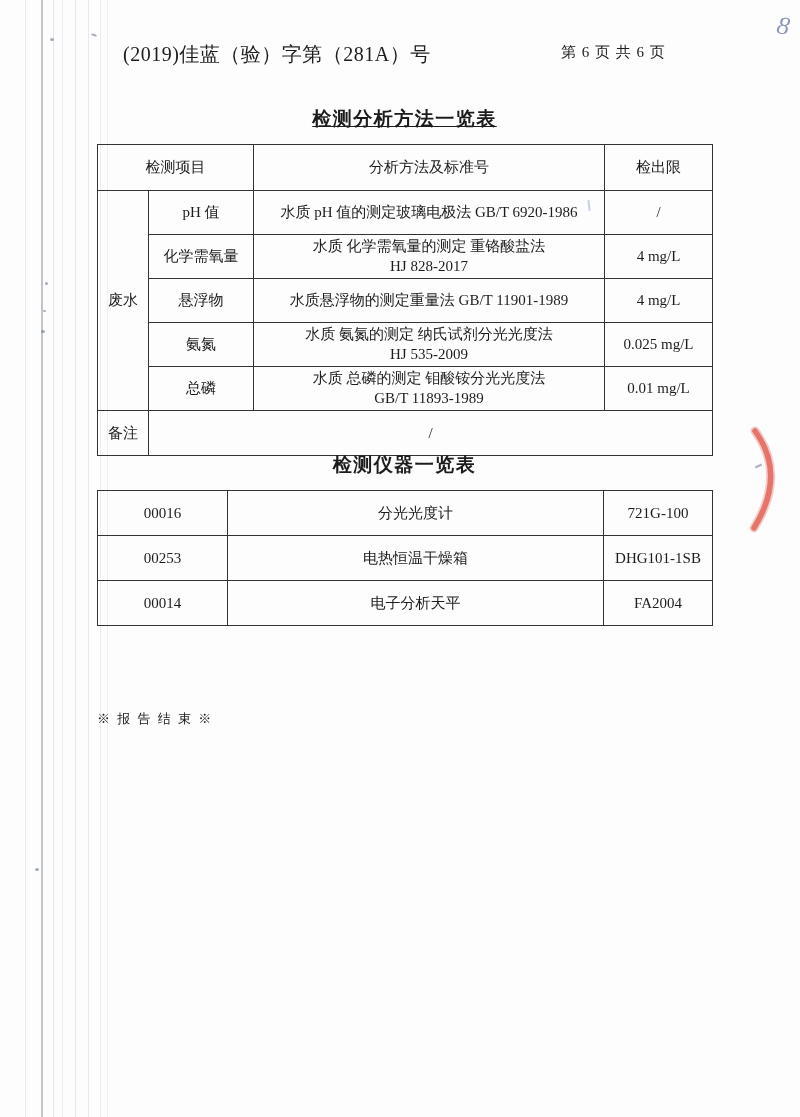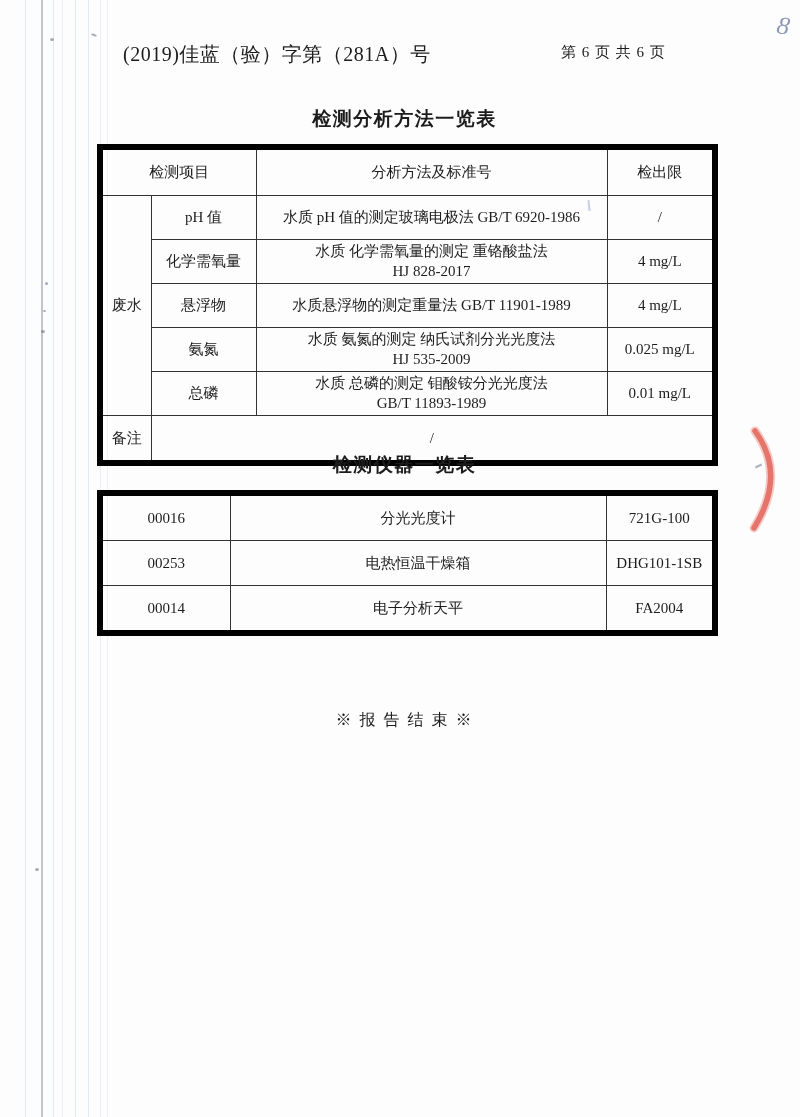--- a/index.html
+++ b/index.html
@@ -34,40 +34,40 @@
     color:#8d99b4; transform:rotate(10deg);
   }
   
   .hdr-left  { position:absolute; left:123px; top:41px; font-size:20px; letter-spacing:0.5px; }
   .hdr-right { position:absolute; left:561px; top:43px; font-size:15px; letter-spacing:1px; }
   
   .sec-title {
     position:absolute; left:97px; width:615px;
     text-align:center; font-size:19px; font-weight:bold; letter-spacing:1.5px;
   }
-  .t1 { top:106px; } .t2 { top:452px; }
+  .t1 { top:106px;text-decoration:underline; } .t2 { top:452px; }
   
   table.doc {
     position:absolute; left:97px; width:615px;
     border-collapse:collapse; table-layout:fixed;
     font-size:15px;
   }
   table.doc td {
     border:1px solid #333;
     text-align:center; vertical-align:middle;
     padding:1px 4px; overflow:hidden;
   }
-  table.doc { border:6px solid #000000; }
+  table.doc { border:1px solid #000000; }
   .tbl1 { top:144px; } .tbl2 { top:490px; }
   td.method { text-align:left; padding-left:8px; white-space:pre-line; line-height:1.3; }
   .rh45 td { height:43px; } .rh43 td { height:41px; } .rh44 td { height:42px; }
   
   .end-note {
     position:absolute; left:97px; top:710px; width:615px;
-    text-align:center; font-size:16px; letter-spacing:2px;
+    text-align:left; font-size:13px; letter-spacing:2px;
   }
   
   .stamp-arc { position:absolute; left:740px; top:423px; }
 </style>
 </head>
 <body>
 
 <div class="page">
 
   <div class="streak s1"></div>

